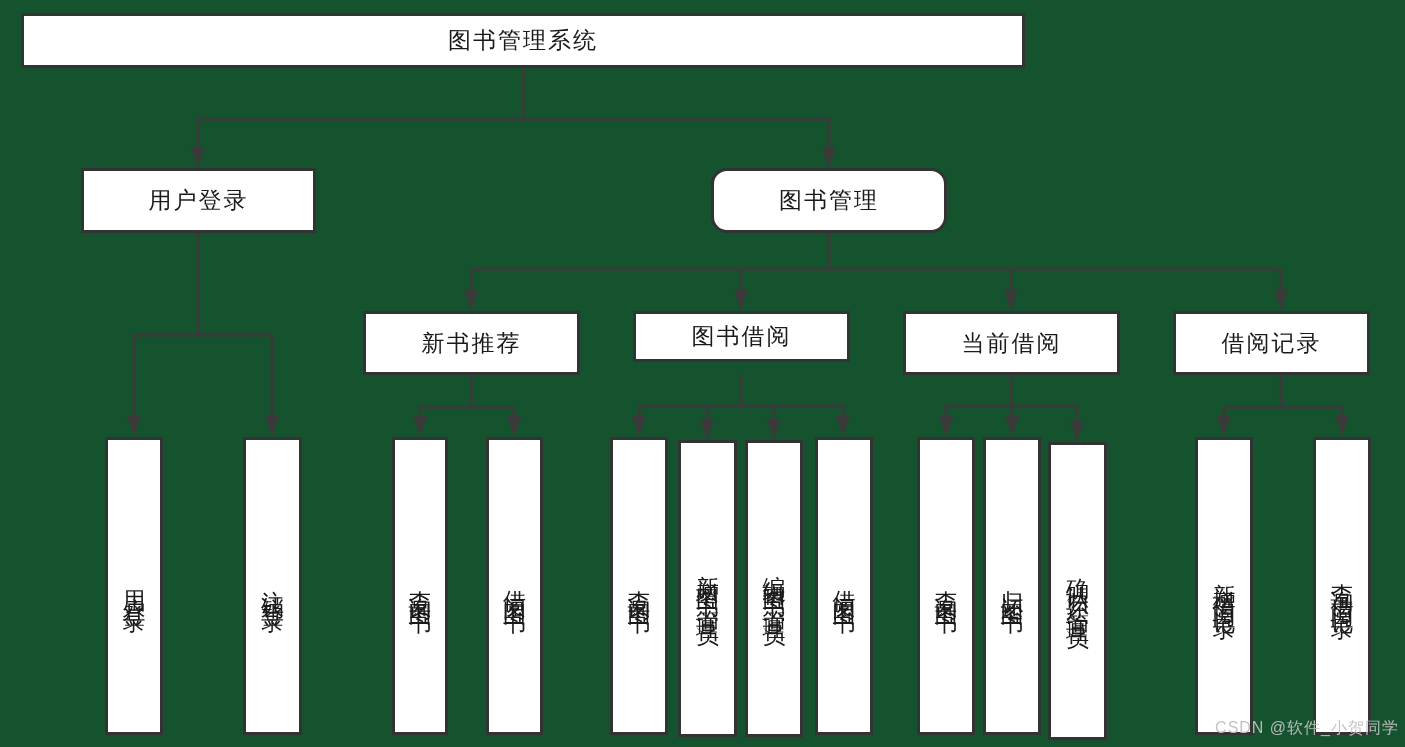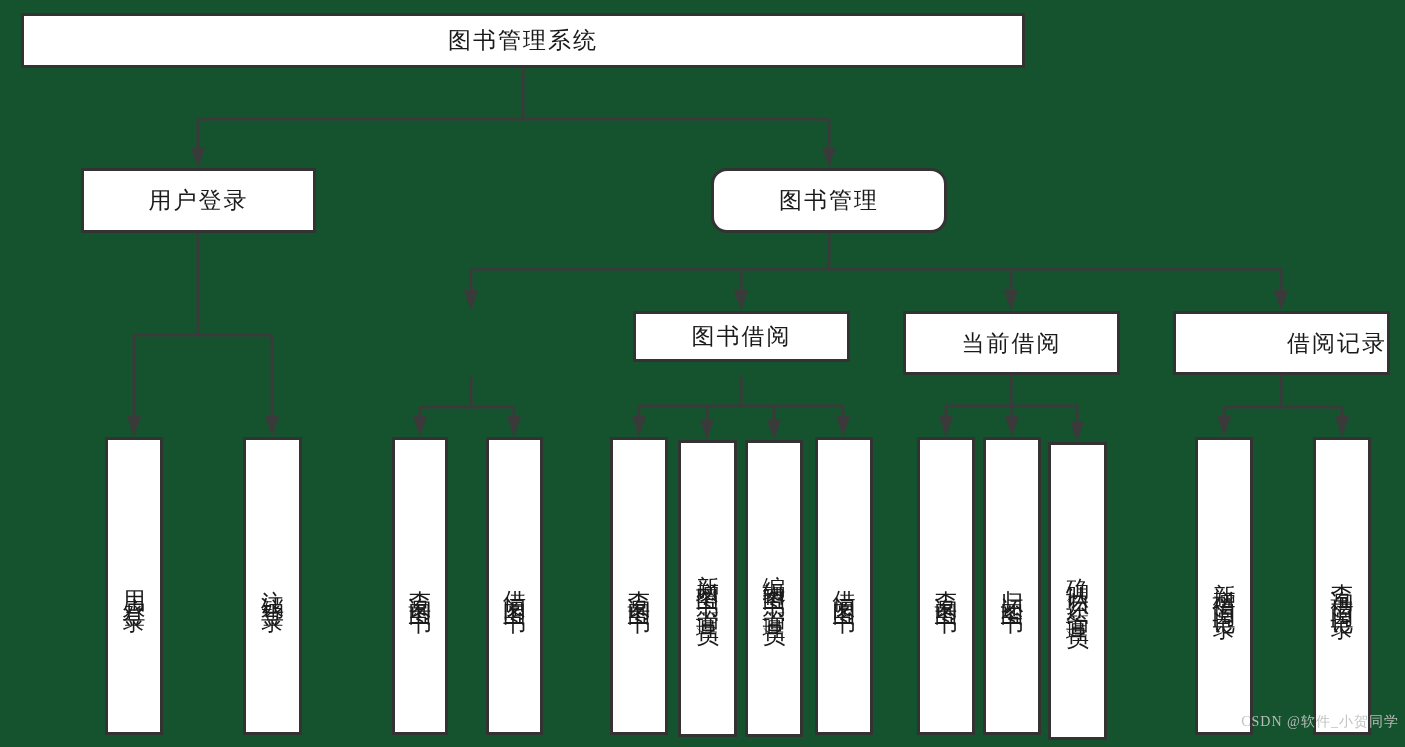--- a/index.html
+++ b/index.html
@@ -43,27 +43,26 @@
   .vbox .vtext {
     writing-mode: vertical-lr;
     text-orientation: mixed;
     letter-spacing: 7px;
     line-height: 1.0;
     white-space: nowrap;
   }
   .watermark {
     position: absolute;
     right: 6px;
-    bottom: 16px;
-    font-size: 14px;
+    bottom: 8px;
+    font-size: 16px;
     letter-spacing: 1px;
     color: rgba(192,192,192,0.95);
     z-index: 10;
     white-space: nowrap;
-    font-family: Liberation Serif, serif;
   }
 </style>
 </head>
 <body>
 
 <div class="stage">
 
   <svg class="connectors" viewBox="0 0 1405 747" xmlns="http://www.w3.org/2000/svg">
     <path fill="none" stroke="#3a3a3a" stroke-width="3" d="
       M523 68 V119 M198 119 H829 M198 119 V152 M829 119 V152
@@ -100,27 +99,30 @@
     <span>图书管理系统</span>
   </div>
 
   <div class="node hbox" style="left:81px; top:168px; width:235px; height:65px;">
     <span>用户登录</span>
   </div>
   <div class="node hbox" style="left:711px; top:168px; width:236px; height:65px;border-radius:16px;">
     <span>图书管理</span>
   </div>
 
+  <div class="node hbox" style="left:363px; top:311px; width:217px; height:64px;">
+    <span>新书推荐</span>
+  </div>
   <div class="node hbox" style="left:633px; top:311px; width:217px; height:51px;">
     <span>图书借阅</span>
   </div>
   <div class="node hbox" style="left:903px; top:311px; width:217px; height:64px;">
     <span>当前借阅</span>
   </div>
-  <div class="node hbox" style="left:1173px; top:311px; width:217px; height:64px;justify-content:flex-end;">
+  <div class="node hbox" style="left:1173px; top:311px; width:197px; height:64px;">
     <span>借阅记录</span>
   </div>
 
   <div class="node vbox" style="left:105px; top:437px; width:58px; height:298px;">
     <span class="vtext">用户登录</span>
   </div>
   <div class="node vbox" style="left:243px; top:437px; width:59px; height:298px;">
     <span class="vtext">注销登录</span>
   </div>
 

